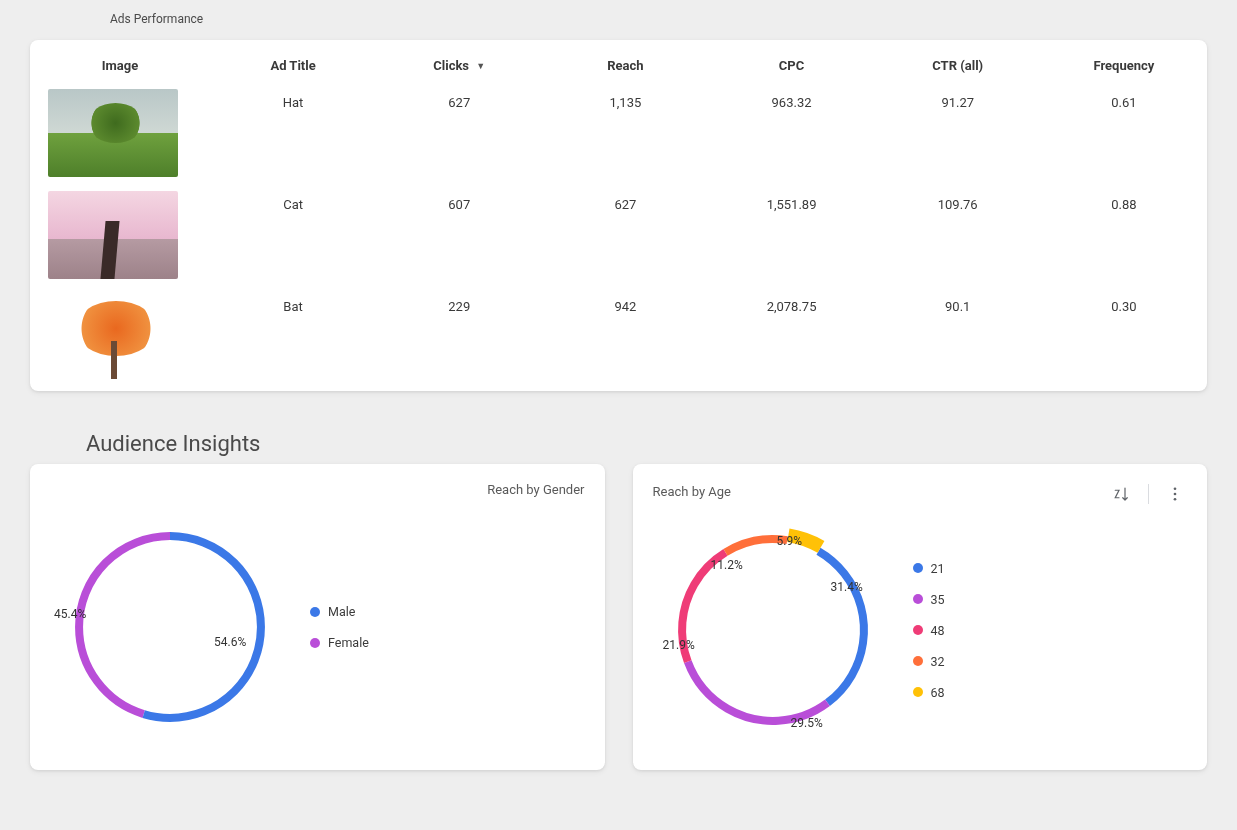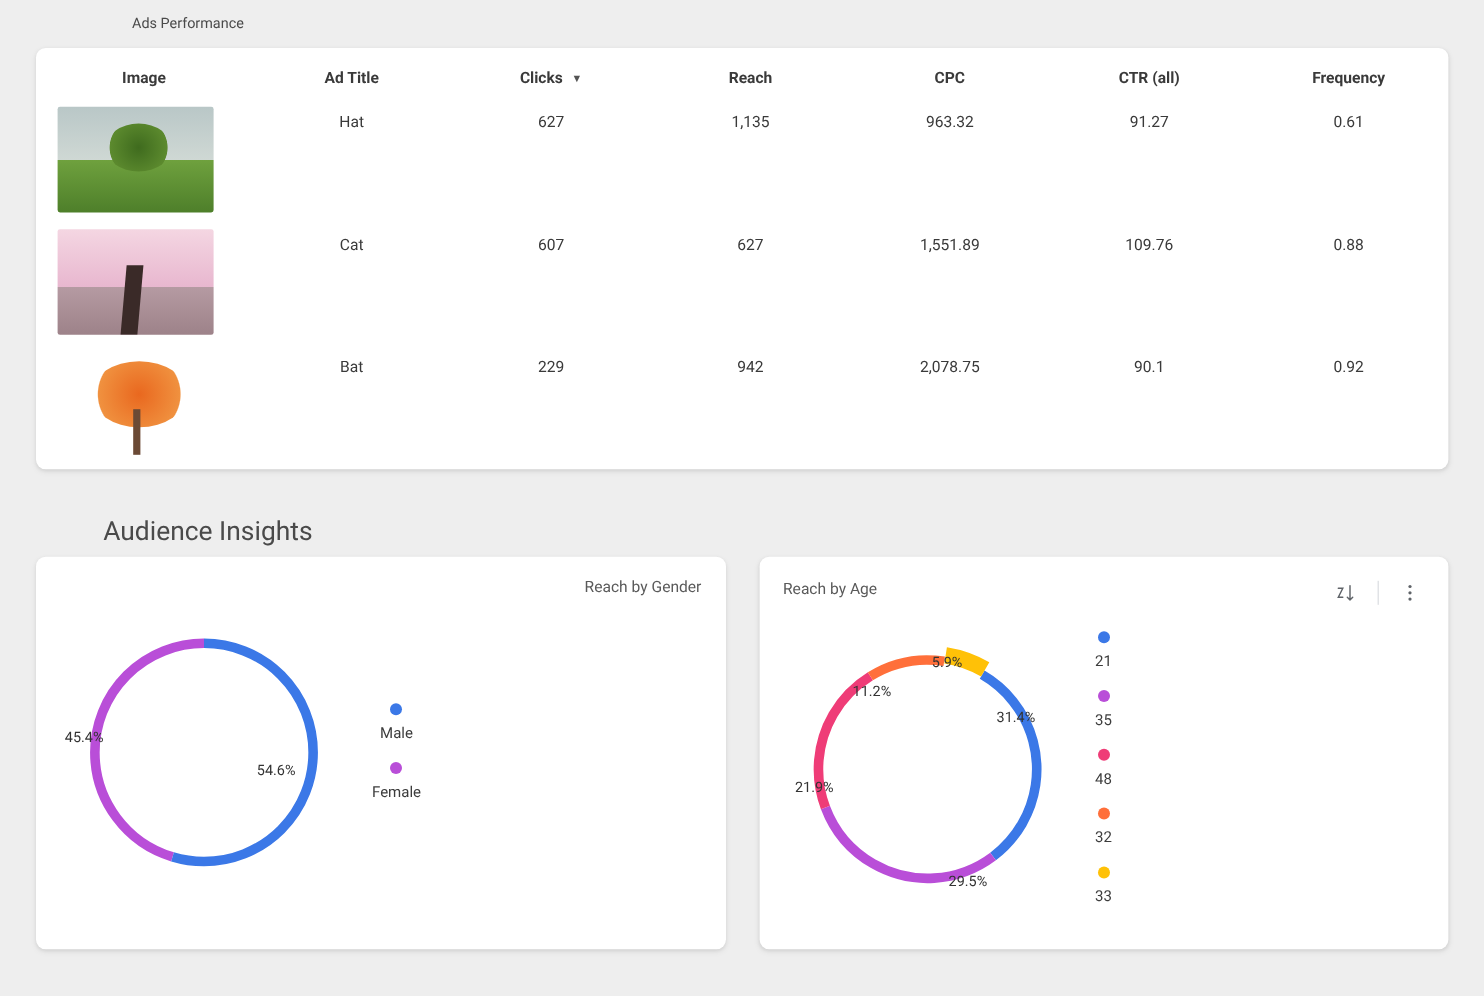--- a/index.html
+++ b/index.html
@@ -163,21 +163,20 @@
   }
   .legend {
     font-size:12.5px;
     color:#3c3c3c;
   }
   .legend-item {
     display:flex;
     align-items:center;
     gap:8px;
     margin:16px 0;
-    flex-direction:column;
   }
   .legend-dot {
     width:10px;
     height:10px;
     border-radius:50%;
     flex:none;
   }
   .icon-btn {
     cursor:pointer;
     display:inline-flex;
@@ -241,21 +240,21 @@
       </tr>
       <tr>
         <td class="image-cell">
             <div class="thumb thumb-3"></div>
           </td>
         <td>Bat</td>
         <td>229</td>
         <td>942</td>
         <td>2,078.75</td>
         <td>90.1</td>
-        <td>0.92</td>
+        <td>0.30</td>
       </tr>
     </tbody>
   </table>
 </div>
 
 <div class="section-title audience">Audience Insights</div>
 
 <div class="charts-row">
 
   <div class="card chart-card">
@@ -332,19 +331,19 @@
         <div class="legend-item">
           <span class="legend-dot" style="background:#ef3c77"></span>
           <span>48</span>
         </div>
         <div class="legend-item">
           <span class="legend-dot" style="background:#ff6f3a"></span>
           <span>32</span>
         </div>
         <div class="legend-item">
           <span class="legend-dot" style="background:#ffc107"></span>
-          <span>33</span>
+          <span>68</span>
         </div>
       </div>
     </div>
   </div>
 
 </div>
 
 </body></html>

